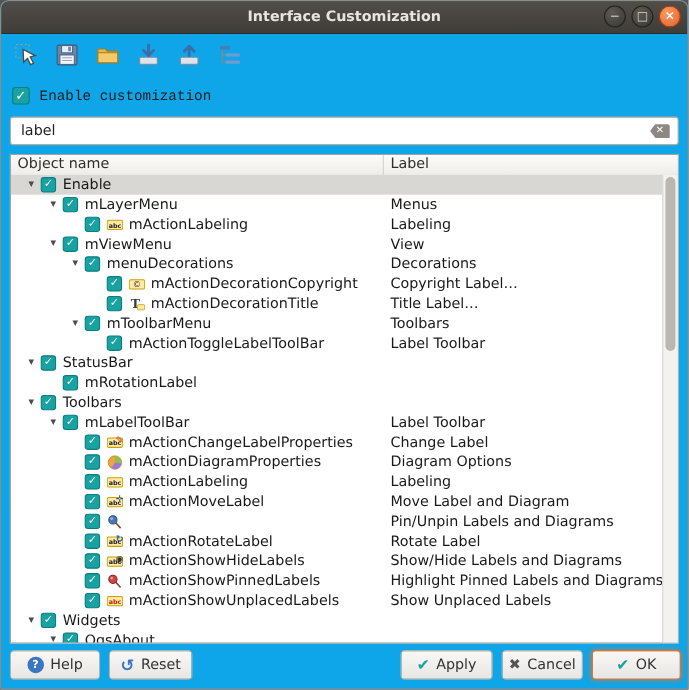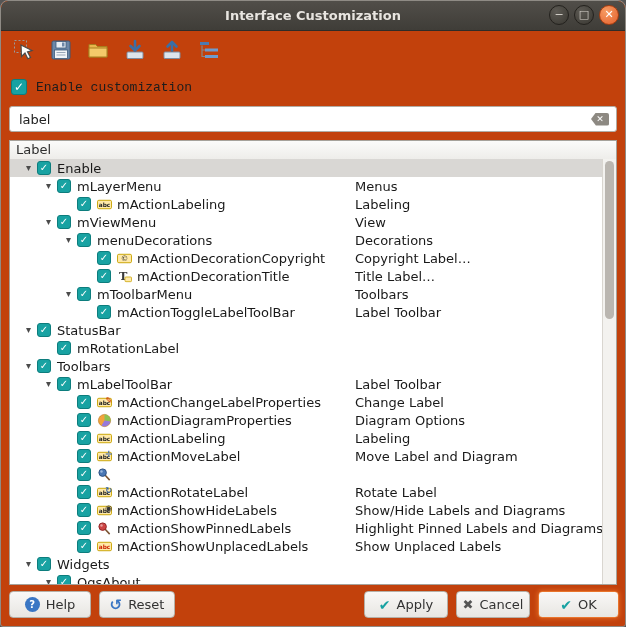--- a/index.html
+++ b/index.html
@@ -2,21 +2,21 @@
 <html style="--accent: #18a2a2; --selection: #d9d7d4; --close-button: #e4602d; --ok-focus: #e8742c;"><head>
 <meta charset="utf-8">
 <style>
   html,body{margin:0;padding:0;}
   body{
     width:626px;height:627px;position:relative;
     font-family:"DejaVu Sans","Liberation Sans",sans-serif;
     background:#555;
   }
   .window{
-    position:absolute;inset:0;background:#c2410c;
+    position:absolute;inset:0;background:#0ea5e9;
     border:1px solid #8f8b85;border-radius:8px 8px 3px 3px;
     box-sizing:border-box;overflow:hidden;
   }
   
   .titlebar{
     height:29px;background:linear-gradient(#514e49,#3f3d38);
     border-bottom:1px solid #2e2c28;border-radius:7px 7px 0 0;
     display:flex;align-items:center;justify-content:center;position:relative;
   }
   .title-text{color:#e8e5e0;font-size:13px;font-weight:bold;}
@@ -168,20 +168,21 @@
     <span class="enable-label">Enable customization</span>
   </div>
 
   <div class="search">
     <input type="text" value="label" style="">
     <span class="search-clear">✕</span>
   </div>
 
   <div class="tree">
     <div class="thead">
+      <div class="thcell c1">Object name</div>
       <div class="thcell c2">Label</div>
     </div>
     <div class="rows" id="tree-rows">
         <div class="trow sel">
           <div class="tleft" style="padding-left: 10px;">
             <span class="arrow">▾</span>
             <span class="cb">✓</span>
             <span class="rname">Enable</span>
           </div>
         </div>
@@ -360,20 +361,21 @@
             <span class="arrow"></span>
             <span class="cb">✓</span>
             <span class="ricon">
               <svg width="15" height="15" viewBox="0 0 16 16">
                 <line x1="8.5" y1="8.5" x2="13.5" y2="14" stroke="#7a5230" stroke-width="1.6"></line>
                 <circle cx="6" cy="6" r="4" fill="#4a77b4" stroke="#2c4e7e"></circle>
                 <circle cx="4.8" cy="4.8" r="1.3" fill="#9db9dd"></circle>
               </svg>
             </span>
           </div>
+          <span class="rlabel">Pin/Unpin Labels and Diagrams</span>
         </div>
         <div class="trow">
           <div class="tleft" style="padding-left: 50px;">
             <span class="arrow"></span>
             <span class="cb">✓</span>
             <span class="ricon">
               <svg width="15" height="15" viewBox="0 0 16 16">
                 <rect x="0.5" y="3.5" width="15" height="9" rx="1.5" fill="#ffe9a8" stroke="#c8a200"></rect>
                 <text x="8" y="10.5" font-size="6.2" text-anchor="middle" font-weight="bold" fill="#222">abc</text>
                 <text x="12.5" y="8" font-size="9" text-anchor="middle" fill="#2d5fa6" font-weight="bold">↻</text>

